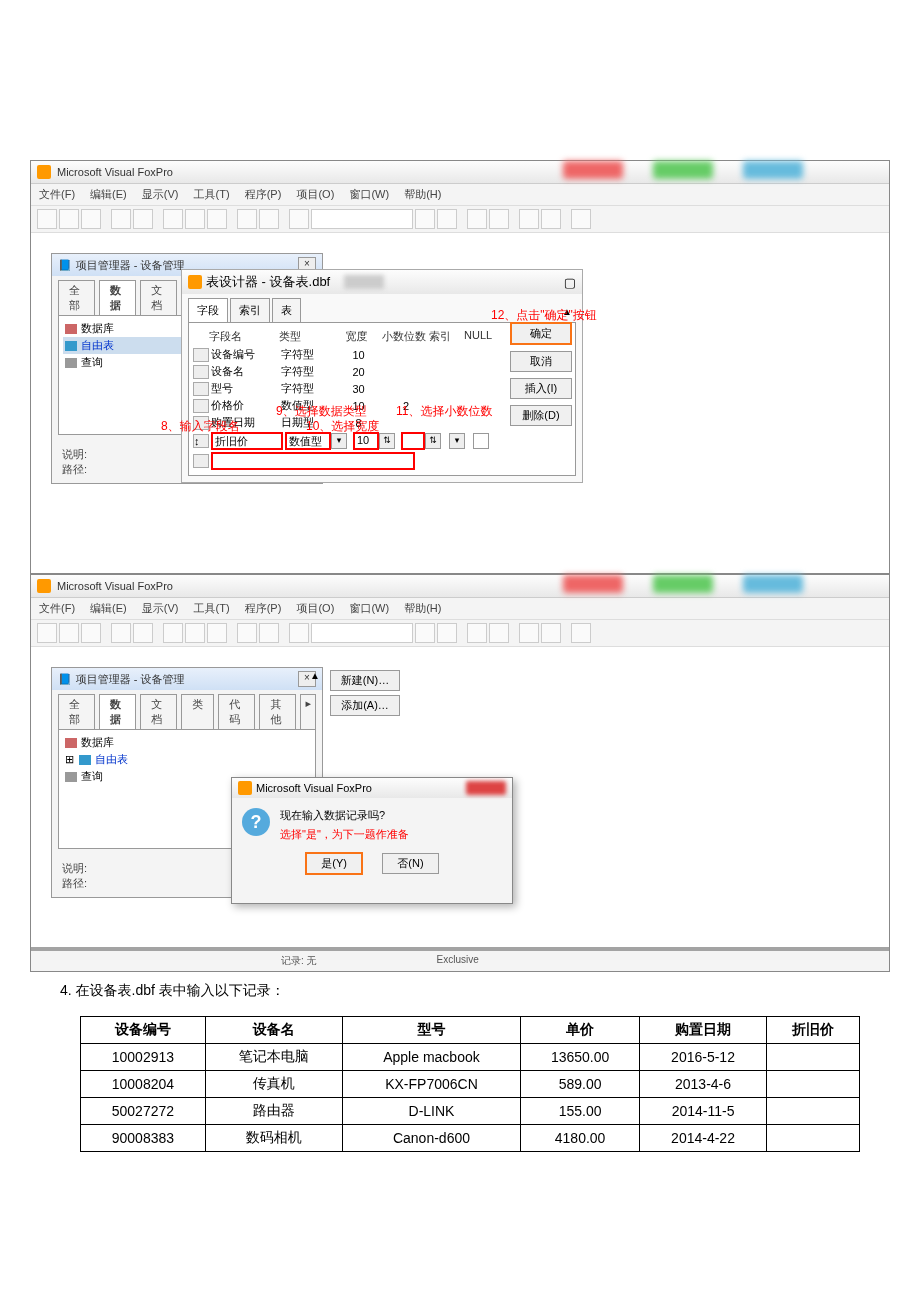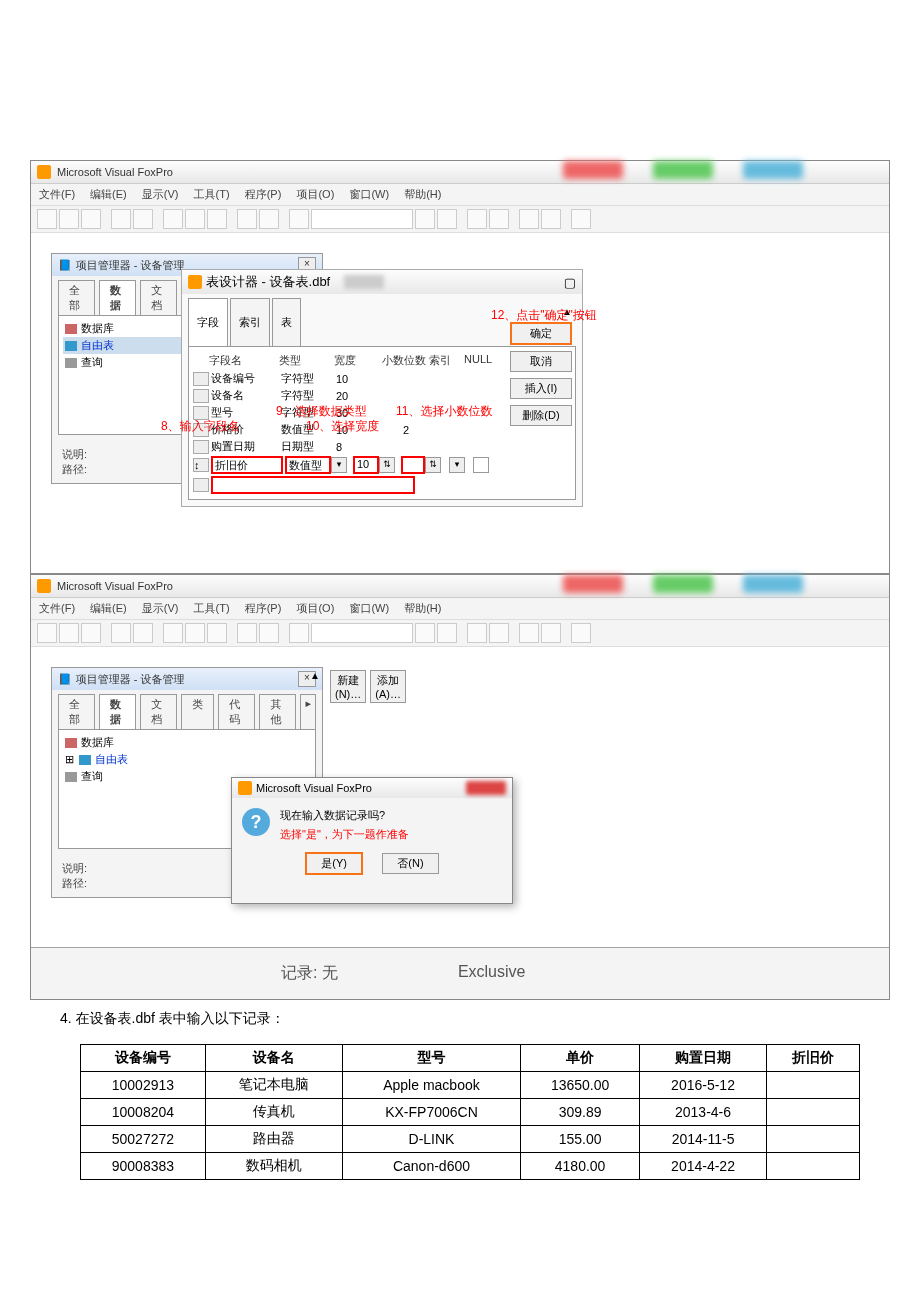--- a/index.html
+++ b/index.html
@@ -26,42 +26,42 @@
 .pmitem{display:flex;align-items:center;gap:4px;padding:1px 2px}
 .ico{width:12px;height:10px;display:inline-block}
 .ico.db{background:#c66}
 .ico.free{background:#39c}
 .ico.q{background:#999}
 .pmfoot{font-size:11px;color:#444;padding:6px 10px}
 .tdwin{position:absolute;top:40px;left:150px;width:400px;border:1px solid #aaa;background:#f9f9f9}
 .tdhead{background:linear-gradient(#fdfdfd,#e8e8e8);padding:3px 6px;font-size:13px;display:flex;align-items:center;gap:4px}
 .tdhead .blur{width:40px;height:14px;background:#ccc;filter:blur(2px);margin-left:10px}
 .tdtabs{display:flex;font-size:11px;padding:4px 6px 0 6px;gap:2px}
-.tdtab{padding:16px 8px;border:1px solid #999;border-bottom:none;background:#f4f4f4}
+.tdtab{padding:4px 8px;border:1px solid #999;border-bottom:none;background:#f4f4f4}
 .tdtab.active{background:#fff}
 .tdbody{background:#fff;border:1px solid #999;margin:0 6px 6px 6px;padding:4px;font-size:11px;position:relative}
 .fldhead{display:flex;color:#333;padding:2px 0;gap:0}
 .fldhead span{display:inline-block}
-.c1{width:70px}.c2{width:55px}.c3{width:45px;}.c4{width:50px;text-align:center}.c5{width:35px}.c6{width:35px}
+.c1{width:70px}.c2{width:55px}.c3{width:45px;text-align:center}.c4{width:50px;text-align:center}.c5{width:35px}.c6{width:35px}
 .fldrow{display:flex;align-items:center;padding:1px 0}
 .fldrow .handle{width:14px;height:12px;border:1px solid #aaa;background:#eee;margin-right:2px}
 .winbtn{border:1px solid #999;background:#f0f0f0;font-size:11px;padding:2px 4px;text-align:center}
 .winbtn.hl{border:2px solid #f97316}
 .redtxt{color:red;font-size:12px;position:absolute}
 .inputfld{border:1px solid #999;height:14px;display:inline-block}
 .inputfld.hl{border:2px solid red}
 .dd{width:14px;height:14px;border:1px solid #999;background:#eee;display:inline-block;font-size:9px;text-align:center;line-height:12px}
 .dlg{position:absolute;top:130px;left:200px;width:280px;border:1px solid #888;background:#f4f4f4;box-shadow:3px 3px 8px rgba(0,0,0,0.3)}
 .dlghead{background:linear-gradient(#fdfdfd,#e8e8e8);padding:3px 6px;font-size:11px;display:flex;align-items:center;gap:4px}
 .dlghead .redx{margin-left:auto;width:40px;height:14px;background:#d44;border-radius:2px;filter:blur(2px)}
 .dlgbody{padding:10px;font-size:11px;display:flex;gap:10px;align-items:flex-start}
 .qicon{width:28px;height:28px;border-radius:50%;background:#5ad;color:#fff;font-weight:bold;text-align:center;line-height:28px;font-size:18px}
 .dlgbtns{text-align:center;padding-bottom:28px}
 .dlgbtns .winbtn{display:inline-block;padding:2px 14px;margin:0 8px}
-.statusbar{border-top:1px solid #a3a3a3;background:#f4f4f4;font-size:16px;color:#555;padding:15px 10px;display:flex;gap:120px}
+.statusbar{border-top:4px solid #a3a3a3;background:#f4f4f4;font-size:10px;color:#555;padding:3px 10px;display:flex;gap:120px}
 .tdbuttons{position:absolute;right:10px;top:36px;display:flex;flex-direction:column;gap:6px;width:62px}
 .sec4{margin:10px 30px;font-size:14px}
 table.data{border-collapse:collapse;width:calc(100% - 20px);margin-left:20px;font-size:14px}
 table.data th,table.data td{border:1px solid #000;padding:4px 8px;text-align:center}
 </style>
 </head>
 <body>
 
 <div class="page">
 
@@ -319,21 +319,21 @@
             </div>
         <div class="pmitem">
               <span style="width:10px">⊞</span>
               <span class="ico free"></span>
               <span style="color:#03c">自由表</span>
             </div>
         <div class="pmitem">
               <span class="ico q"></span>
               <span>查询</span>
             </div>
-        <div style="position:absolute;right:-78px;top:2px;display:flex;flex-direction:row;gap:4px;width:70px">
+        <div style="position:absolute;right:-78px;top:2px;display:flex;flex-direction:column;gap:4px;width:70px">
           <div class="winbtn">新建(N)…</div>
           <div class="winbtn">添加(A)…</div>
         </div>
         <span style="position:absolute;top:2px;right:2px;font-size:10px">▲</span>
       </div>
       <div class="pmfoot">
         <div><span>说明:</span></div>
         <div><span>路径:</span></div>
       </div>
     </div>
@@ -383,21 +383,21 @@
             <td>笔记本电脑</td>
             <td>Apple macbook</td>
             <td>13650.00</td>
             <td>2016-5-12</td>
             <td></td>
           </tr>
           <tr>
             <td>10008204</td>
             <td>传真机</td>
             <td>KX-FP7006CN</td>
-            <td>309.89</td>
+            <td>589.00</td>
             <td>2013-4-6</td>
             <td></td>
           </tr>
           <tr>
             <td>50027272</td>
             <td>路由器</td>
             <td>D-LINK</td>
             <td>155.00</td>
             <td>2014-11-5</td>
             <td></td>

